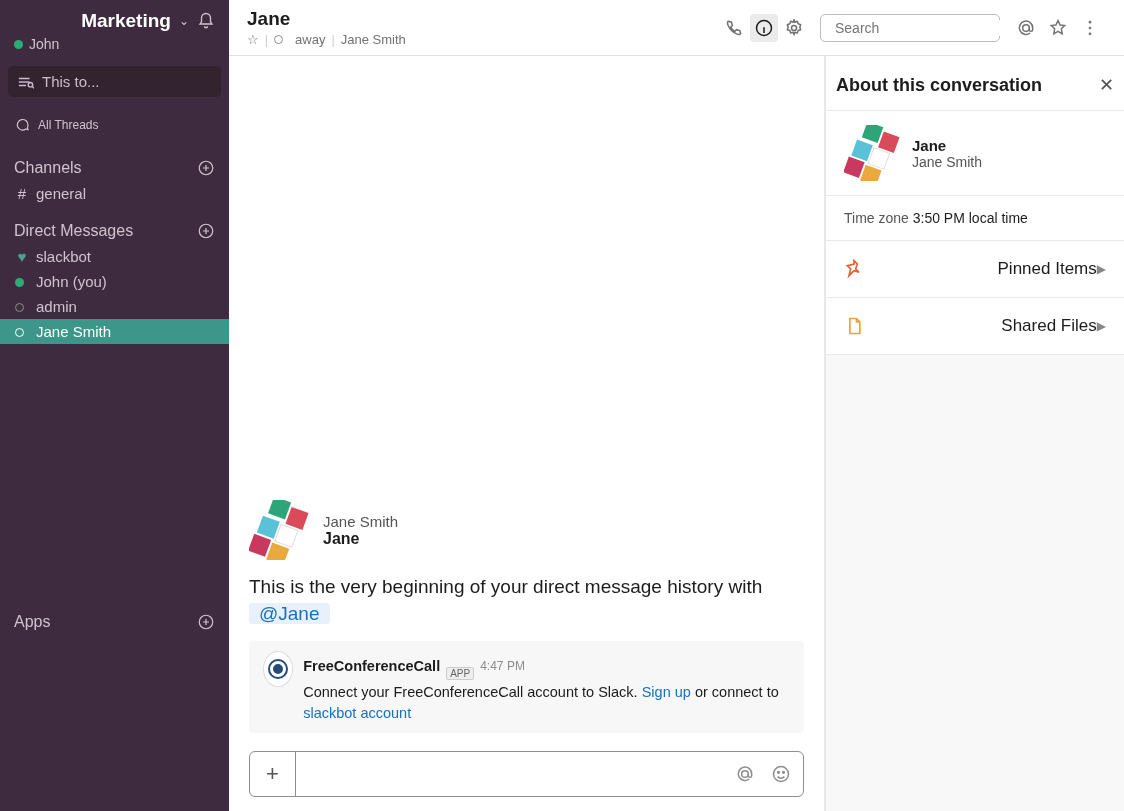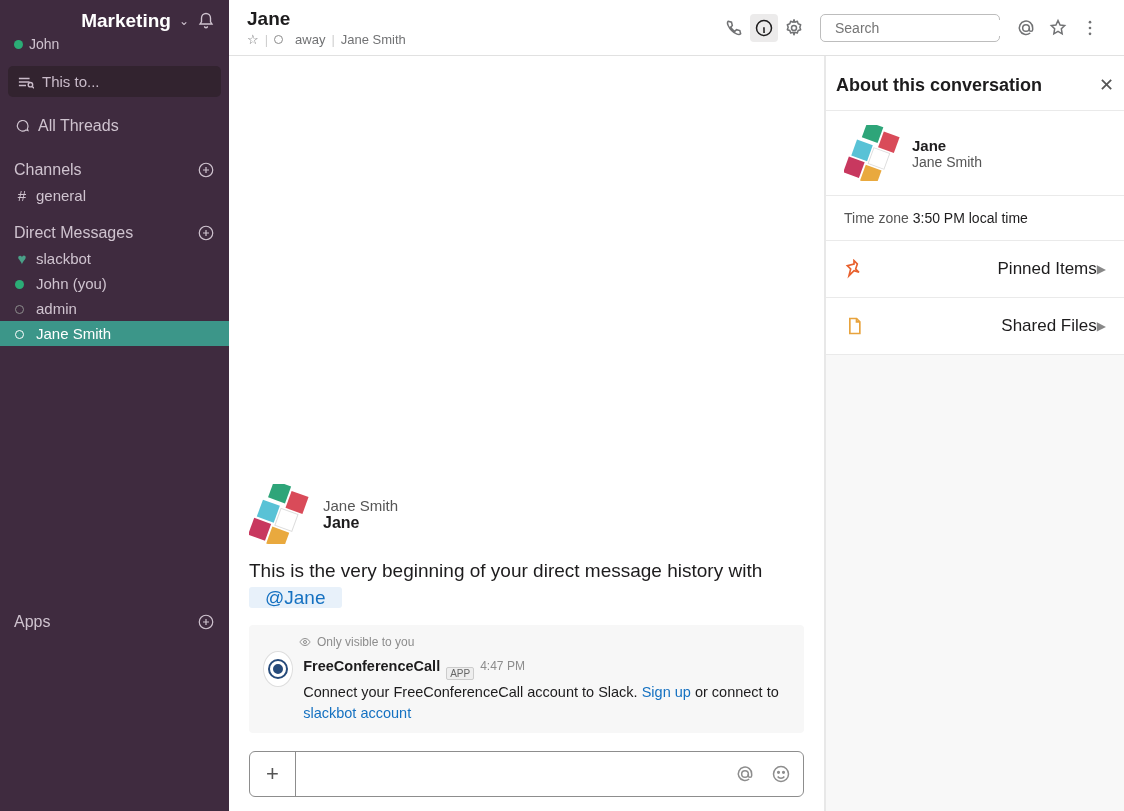--- a/index.html
+++ b/index.html
@@ -8,21 +8,21 @@
 .ws-header { display:flex; align-items:center; padding:10px 14px 2px;text-align:right; }
 .ws-name { font-weight:900; font-size:19px; color:#fff; flex:1; }
 .ws-chevron { font-size:12px; margin:0 8px; color:#cfc3cf; }
 .bell { width:18px; height:18px; }
 .user-row { display:flex; align-items:center; padding:2px 14px 10px; font-size:14px; }
 .presence { width:9px; height:9px; border-radius:50%; margin-right:6px; display:inline-block; }
 .presence.active { background:#2bac76; }
 .presence.away { width:9px; height:9px; border:1.5px solid #8c8c8c; background:transparent; }
 .jump { margin:4px 8px 10px; background:#32232f; border-radius:5px; padding:7px 10px; display:flex; align-items:center; font-size:15px; color:#c9bbc9; }
 .jump svg { margin-right:8px; }
-.threads { padding:10px 14px; display:flex; align-items:center; font-size:16px; }
+.threads { padding:10px 14px; display:flex; align-items:center; font-size:12px; }
 .threads svg { margin-right:8px; }
 .section-head { display:flex; align-items:center; padding:16px 14px 4px; font-size:16px; }
 .section-head span:first-child { flex:1; }
 .plus-circle { width:18px; height:18px; }
 .sidebar-item { display:flex; align-items:center; padding:4px 14px; font-size:15px; }
 .sidebar-item .prefix { width:16px; margin-right:6px; text-align:center; }
 .sidebar-item.selected { background:#3c9689; color:#fff; }
 .heart { color:#4aa088; }
 .apps-head { margin-top:auto; padding:16px 14px 180px; display:flex; align-items:center; font-size:16px; }
 .apps-head span:first-child { flex:1; }
@@ -38,21 +38,21 @@
 .search { display:flex; align-items:center; border:1px solid #bdbdbd; border-radius:5px; padding:5px 8px; width:180px; margin:0 10px; color:#9e9e9e; }
 .search svg { margin-right:6px; }
 .search input { border:none; outline:none; flex:1; font-size:14px; color:#1d1c1d; }
 .content-row { flex:1; display:flex; overflow:hidden; }
 .messages { flex:1; display:flex; flex-direction:column; border-right:1px solid #e8e8e8; }
 .msg-scroll { flex:1; display:flex; flex-direction:column; justify-content:flex-end; padding:12px 20px 8px; }
 .profile-block { display:flex; align-items:center; margin-bottom:14px; }
 .slack-avatar { width:60px; height:60px; background:#fff; position:relative; }
 .slack-avatar.small { width:56px; height:56px; }
 .begin-text { font-size:19px; color:#1d1c1d; line-height:1.4; }
-.mention { color:#1571c1; background:#e8f1fa; padding:0 16px; border-radius:3px; }
+.mention { color:#1571c1; background:#e8f1fa; padding:0 10px; border-radius:3px; }
 .app-msg { background:#f7f7f7; border-radius:4px; padding:10px 14px; margin-top:14px; font-size:14.5px; }
 .visible-only { color:#8d8d8d; font-size:12px; display:flex; align-items:center; margin-bottom:2px; margin-left:36px; }
 .visible-only svg { margin-right:6px; }
 .app-line { display:flex; align-items:flex-start; }
 .app-icon { width:36px; height:36px; border-radius:50%; background:#fff; border:1px solid #ddd; margin-right:10px; display:flex; align-items:center; justify-content:center; }
 .app-header { display:flex; align-items:center; gap:6px; }
 .app-name { font-weight:700; font-size:14.5px; }
 .app-badge { font-size:10px; background:#eee; border:1px solid #ccc; border-radius:2px; padding:0 3px; color:#666;margin-top:16px; }
 .app-time { font-size:12px; color:#8d8d8d; }
 .app-body { margin-top:2px; line-height:1.4; }
@@ -216,27 +216,20 @@
             <div style="font-size:15px;color:#555">Jane Smith</div>
             <div style="font-weight:700;font-size:16px">Jane</div>
           </div>
         </div>
         <div class="begin-text">
           <span>This is the very beginning of your direct message history with</span>
           <br>
           <span class="mention">@Jane</span>
         </div>
         <div class="app-msg">
-          <div class="visible-only">
-            <svg width="12" height="12" viewBox="0 0 24 24" fill="none" stroke="#8d8d8d" stroke-width="2">
-                <path d="M2 12s3-7 10-7 10 7 10 7-3 7-10 7S2 12 2 12z"></path>
-                <circle cx="12" cy="12" r="3"></circle>
-              </svg>
-            <span>Only visible to you</span>
-          </div>
           <div class="app-line">
             <div class="app-icon">
               <svg width="24" height="24" viewBox="0 0 24 24" fill="none" stroke="#264a7a" stroke-width="2">
                   <circle cx="12" cy="12" r="9"></circle>
                   <circle cx="12" cy="12" r="4" fill="#264a7a"></circle>
                 </svg>
             </div>
             <div>
               <div class="app-header">
                 <span class="app-name">FreeConferenceCall</span>

